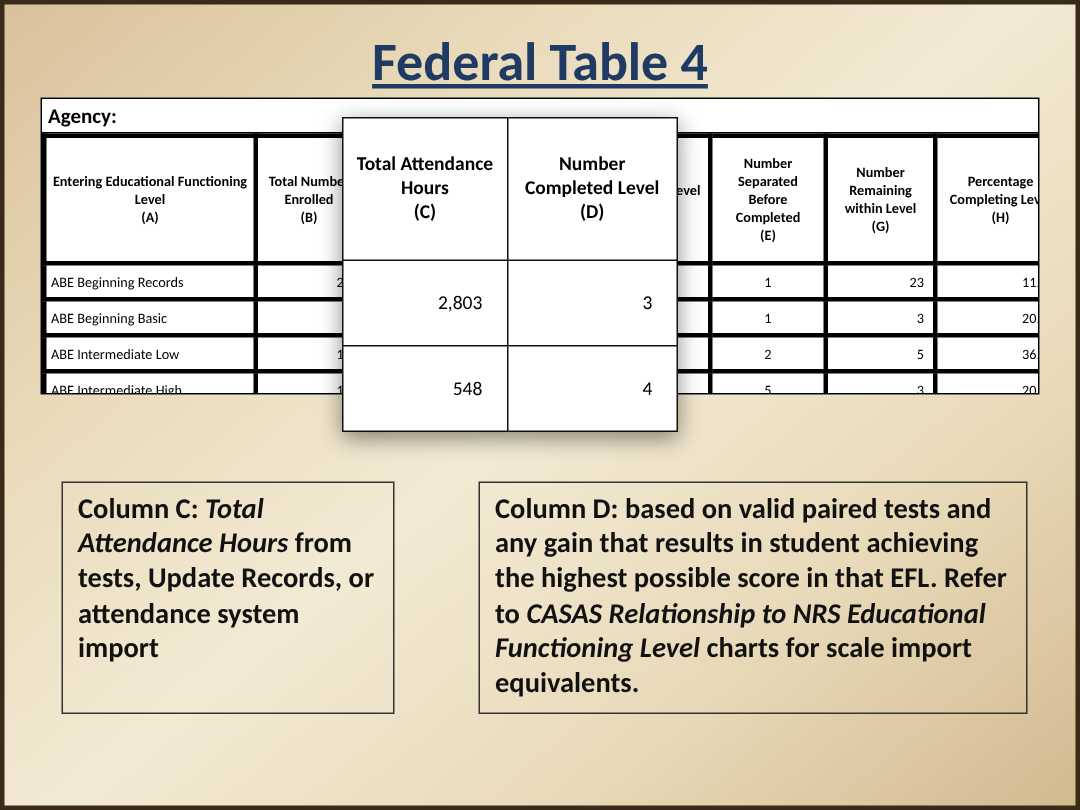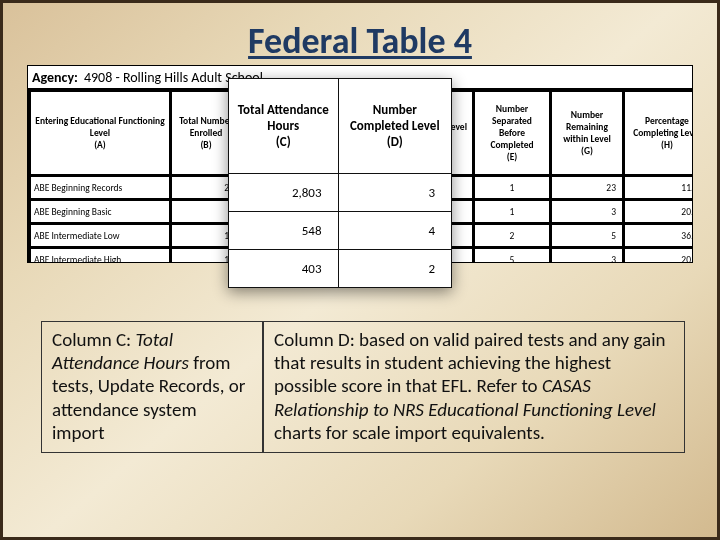--- a/index.html
+++ b/index.html
@@ -58,40 +58,39 @@
     width:224px;height:210px;
     background:#fff;
     box-shadow:0 4px 14px rgba(0,0,0,.45);
   }
   .overlay table{width:100%;height:100%;border-collapse:collapse;font-size:13px}
   .overlay th,.overlay td{border:1px solid #111;text-align:center;padding:0 8px}
   .overlay th{height:94px;font-weight:bold;line-height:1.25}
   .overlay td{height:29px;text-align:right;padding-right:16px}
   .notes{
     position:absolute;left:38px;right:32px;top:318px;
-    display:flex;
+    display:flex;gap:56px;font-weight:bold;
   }
   .note{
     border:1px solid #333;background:transparent;
     padding:6px 10px 8px;
     font-size:19px;line-height:1.22;color:#111;
   }
   .note.left{width:200px}
   .note.right{flex:1}
   .i{font-style:italic}
 </style>
 </head>
 <body>
 
 <div class="title">Federal Table 4</div>
 
 <div class="table-wrap">
   <div class="agency-row">
     <span class="lbl">Agency:</span>
-    <span>4908 - Rolling Hills Adult School</span>
   </div>
   <table class="bg">
     <thead>
         <tr>
       <th class="wA">Entering Educational Functioning Level<br>(A)</th>
       <th class="wB">Total Number Enrolled<br>(B)</th>
       <th class="wC">Total Attendance Hours<br>(C)</th>
       <th class="wD">Number Completed Level<br>(D)</th>
       <th class="wE">Number Separated Before Completed<br>(E)</th>
       <th class="wF">Number Remaining within Level<br>(G)</th>
@@ -149,24 +148,20 @@
       </thead>
     <tbody>
       <tr>
           <td>2,803</td>
           <td>3</td>
         </tr>
       <tr>
           <td>548</td>
           <td>4</td>
         </tr>
-      <tr>
-          <td>403</td>
-          <td>2</td>
-        </tr>
     </tbody>
   </table>
 </div>
 
 <div class="notes">
   <div class="note left">
     <span>Column C:</span><span class="i"> Total Attendance Hours </span><span>from tests, Update Records, or attendance system import</span>
   </div>
   <div class="note right">
     <span>Column D:</span><span> based on valid paired tests and any gain that results in student achieving the highest possible score in that EFL. Refer to </span><span class="i">CASAS Relationship to NRS Educational Functioning Level</span><span> charts for scale import equivalents.</span>

